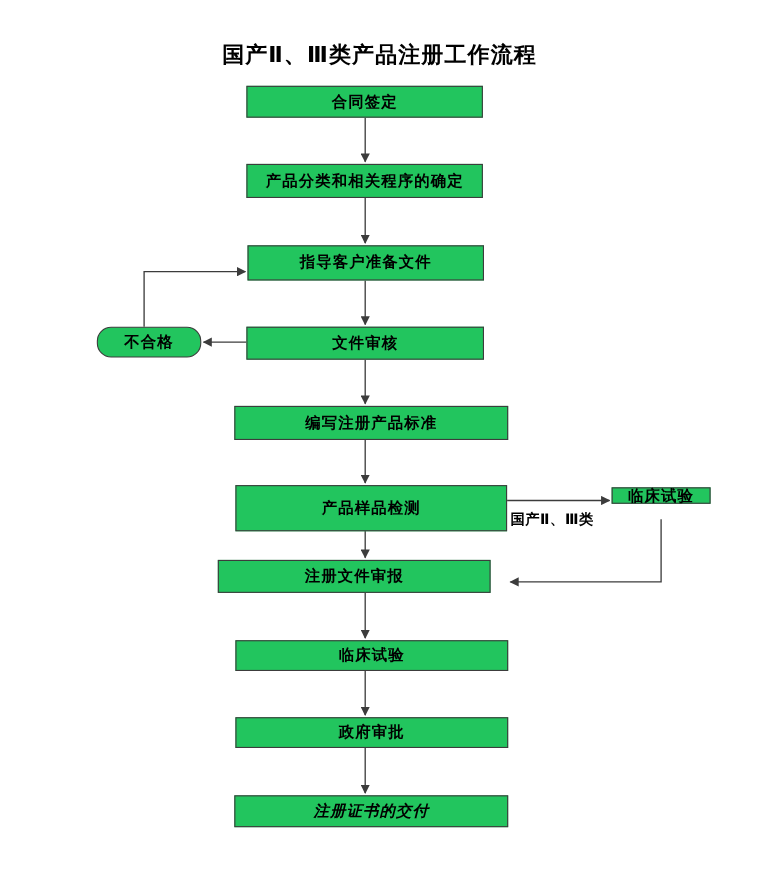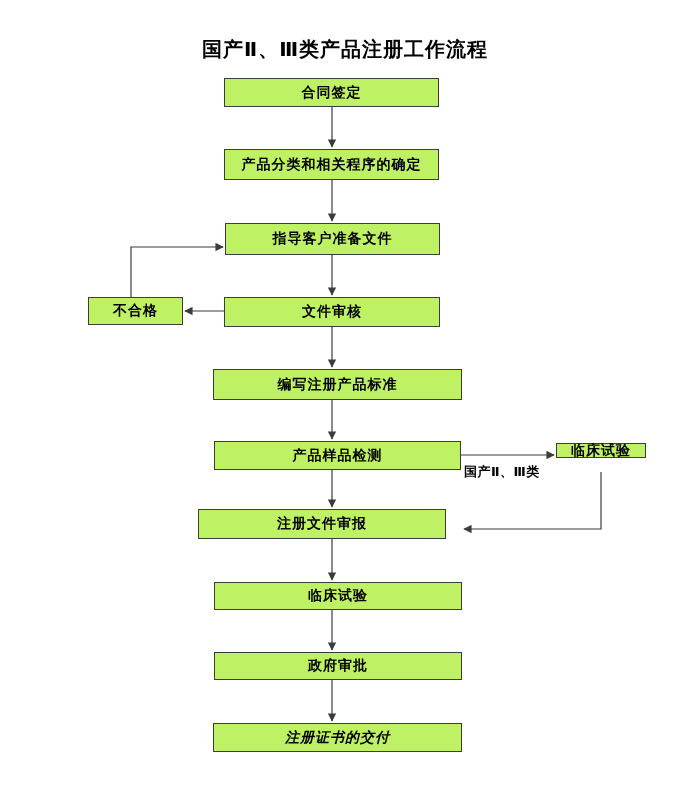--- a/index.html
+++ b/index.html
@@ -23,21 +23,21 @@
     width: 690px;
     text-align: center;
     font-size: 20px;
     font-weight: bold;
     letter-spacing: 1px;
   }
   .box {
     position: absolute;
     box-sizing: border-box;
     border: 1px solid #3c3c3c;
-    background: #bef264;
+    background: #22c55e;
     display: flex;
     align-items: center;
     justify-content: center;
     font-size: 14px;
     font-weight: bold;
     letter-spacing: 1px;
     white-space: nowrap;
   }
   .edge-label {
     position: absolute;
@@ -104,25 +104,25 @@
   </svg>
 
   <div class="box" style="left:224px; top:78px;  width:215px; height:29px;">合同签定</div>
 
   <div class="box" style="left:224px; top:149px; width:215px; height:31px;">产品分类和相关程序的确定</div>
 
   <div class="box" style="left:225px; top:223px; width:215px; height:32px;">指导客户准备文件</div>
 
   <div class="box" style="left:224px; top:297px; width:216px; height:30px;">文件审核</div>
 
-  <div class="box" style="left:88px;  top:297px; width:95px;  height:28px;">不合格</div>
+  <div class="box" style="left:88px;  top:297px; width:95px;  height:28px;border-radius:13px;">不合格</div>
 
   <div class="box" style="left:213px; top:369px; width:249px; height:31px;">编写注册产品标准</div>
 
-  <div class="box" style="left:214px; top:441px; width:247px; height:29px;">产品样品检测</div>
+  <div class="box" style="left:214px; top:441px; width:247px; height:42px;">产品样品检测</div>
 
   <div class="edge-label" style="left:464px; top:428px;">国产Ⅱ、Ⅲ类</div>
 
   <div class="box" style="left:556px; top:443px; width:90px;  height:15px;">临床试验</div>
 
   <div class="box" style="left:198px; top:509px; width:248px; height:30px;">注册文件审报</div>
 
   <div class="box" style="left:214px; top:582px; width:248px; height:28px;">临床试验</div>
 
   <div class="box" style="left:214px; top:652px; width:248px; height:28px;">政府审批</div>

